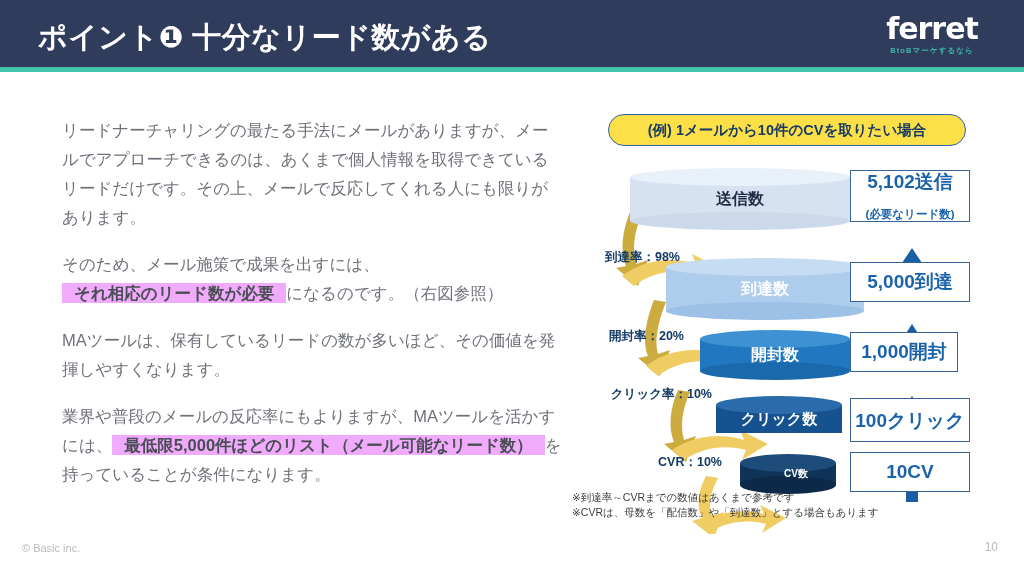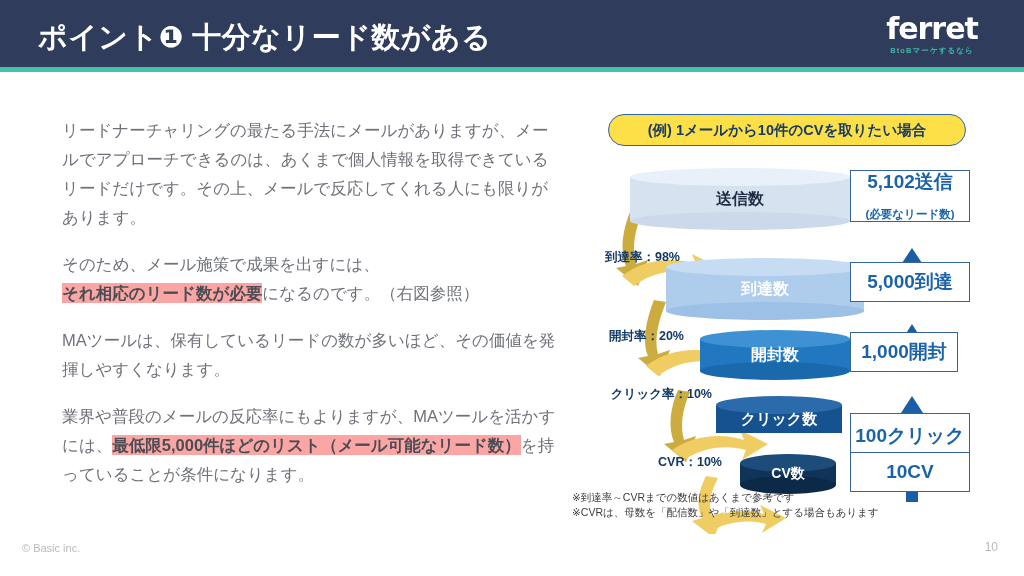--- a/index.html
+++ b/index.html
@@ -73,24 +73,24 @@
     width: 500px;
     font-size: 16.5px;
     line-height: 29px;
     color: #6e7179;
   }
   .body-text p {
     margin: 0 0 18px 0;
   }
   .body-text p:last-child { margin-bottom: 0; }
   .hl {
-    background: #fca5a5;
+    background: #f0abfc;
     color: #4a4d54;
     font-weight: bold;
-    padding: 1px 0;
+    padding: 1px 12px;
   }
 
   
   .diagram {
     position: absolute;
     left: 560px;
     top: 104px;
     width: 452px;
     height: 430px;
   }
@@ -283,37 +283,37 @@
     <div class="body" style="background:#15528f;"></div>
     <div class="bottom" style="background:#104madam;"></div>
     <div class="top" style="background:#2b6bab;"></div>
     <div class="label" style="color:#ffffff;font-size:15px;">クリック数</div>
   </div>
 
   <div class="cyl" style="left:180px; top:350px; width:96px; height:40px;">
     <div class="body" style="background:#103358;"></div>
     <div class="bottom" style="background:#0c2947;"></div>
     <div class="top" style="background:#1d4b7a;"></div>
-    <div class="label" style="color:#ffffff;font-size:14px;">CV数</div>
+    <div class="label" style="color:#ffffff;font-size:10px;padding-left:8px;">CV数</div>
   </div>
 
   <div class="vbox" style="left:290px; top:66px; width:120px; height:52px;">
     <div class="main">5,102送信</div>
     <div class="sub">(必要なリード数)</div>
   </div>
 
   <div class="vbox" style="left:290px; top:158px; width:120px; height:40px;">
     <div class="main">5,000到達</div>
   </div>
 
   <div class="vbox" style="left:290px; top:228px; width:108px; height:40px;">
     <div class="main">1,000開封</div>
   </div>
 
-  <div class="vbox" style="left:290px; top:294px; width:120px; height:44px;margin-top:15px;">
+  <div class="vbox" style="left:290px; top:294px; width:120px; height:44px;">
     <div class="main" style="line-height:1.0;">100クリック</div>
   </div>
 
   <div class="vbox" style="left:290px; top:348px; width:120px; height:40px;">
     <div class="main">10CV</div>
   </div>
 
   <div class="rate" style="left:10px; top:145px; width:110px;">到達率：98%</div>
   <div class="rate" style="left:14px; top:224px; width:110px;">開封率：20%</div>
   <div class="rate" style="left:22px; top:282px; width:130px;">クリック率：10%</div>

